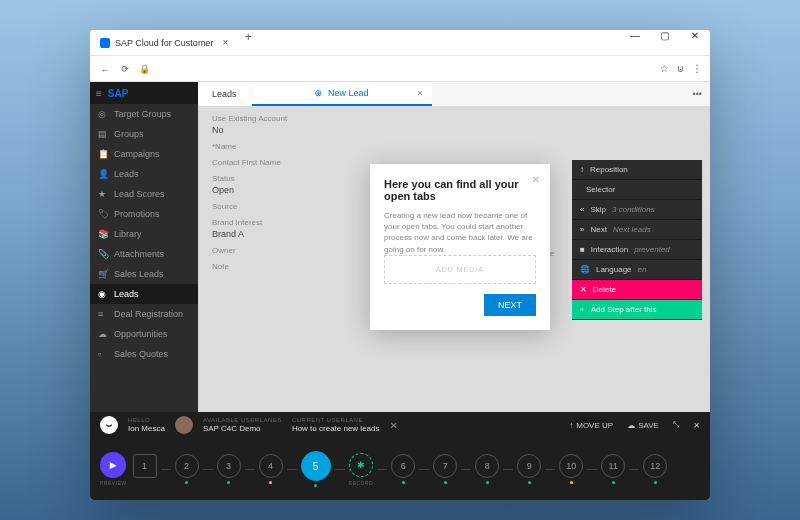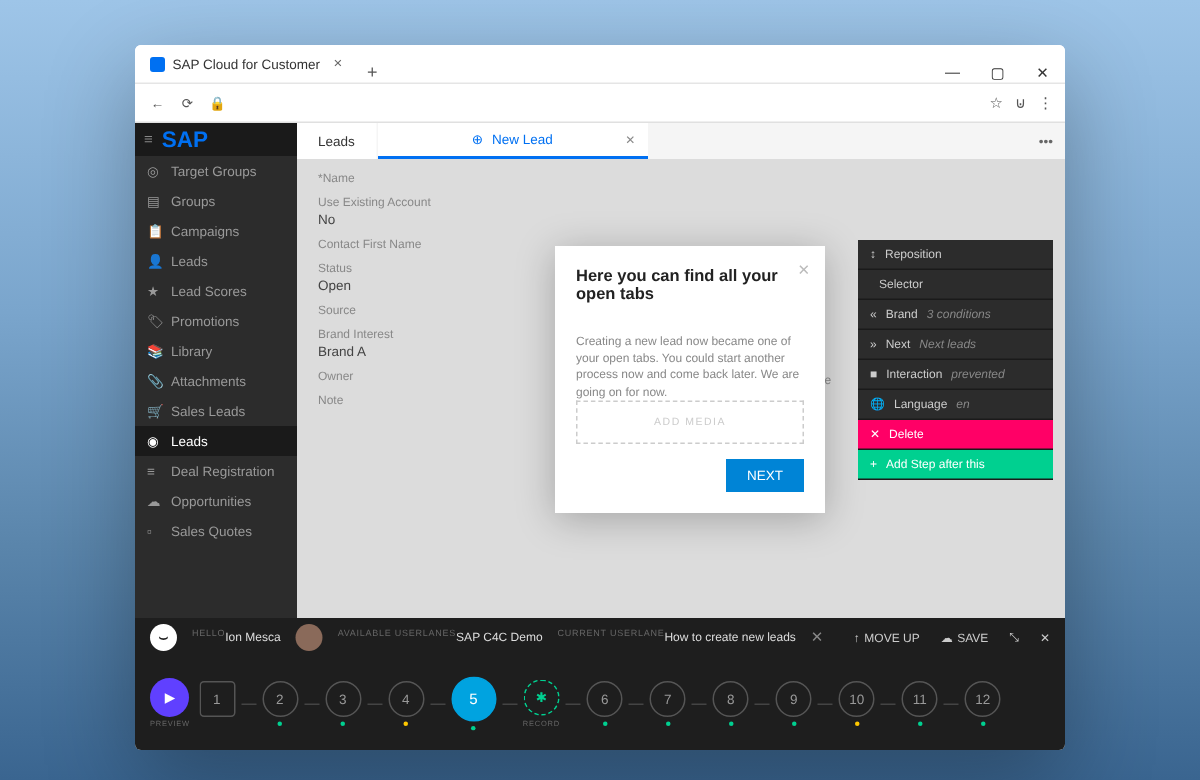--- a/index.html
+++ b/index.html
@@ -1,63 +1,63 @@
 <!DOCTYPE html>
 <html><head>
 <meta charset="utf-8">
 <style>
 *{box-sizing:border-box;margin:0;padding:0;font-family:-apple-system,BlinkMacSystemFont,'Segoe UI',Arial,sans-serif}
 body{width:800px;height:520px;background:linear-gradient(135deg,#6ba3d4 0%,#4a7ba8 30%,#2d5a87 60%,#1a3a5a 100%);overflow:hidden;position:relative}
 .mountains{position:absolute;inset:0;background:linear-gradient(180deg,#9ec5e8 0%,#7aa5cc 40%,#5a85ab 70%,#3a6590 100%)}
 .browser{position:absolute;left:90px;top:30px;width:620px;height:470px;background:#fff;border-radius:4px;box-shadow:0 20px 60px rgba(0,0,0,.3);display:flex;flex-direction:column;overflow:hidden}
-.titlebar{height:26px;background:#fff;display:flex;align-items:flex-end;border-bottom:1px solid #e5e5e5}
+.titlebar{height:26px;background:#fff;display:flex;align-items:flex-start;border-bottom:1px solid #e5e5e5}
 .tab{display:flex;align-items:center;padding:0 10px;height:100%;font-size:9px;color:#333;gap:5px}
 .tab-icon{width:10px;height:10px;background:#0070f2;border-radius:2px}
 .tab-close{font-size:10px;color:#666;margin-left:4px}
 .plus-tab{width:20px;text-align:center;color:#555;font-size:12px}
 .winbtns{margin-left:auto;display:flex}
 .winbtn{width:30px;text-align:center;font-size:10px;color:#333}
 .addrbar{height:26px;background:#fff;display:flex;align-items:center;gap:6px;padding:0 8px;border-bottom:1px solid #e0e0e0;font-size:9px;color:#555}
 .navicon{width:14px;text-align:center}
 .url{flex:1;font-size:9px;color:#444}
 .addricons{margin-left:auto;display:flex;gap:8px;font-size:10px}
 .content{flex:1;display:flex;background:#dcdcdc;position:relative;overflow:hidden}
 .sidebar{width:108px;background:#2c2c2c;display:flex;flex-direction:column;font-size:9px}
 .sap-hdr{height:22px;display:flex;align-items:center;gap:6px;padding:0 6px;background:#1a1a1a}
 .burger{color:#888;font-size:10px}
-.sap-logo{color:#0070f2;font-weight:bold;font-size:15px}
+.sap-logo{color:#0070f2;font-weight:bold;font-size:10px}
 .nav-item{display:flex;align-items:center;gap:6px;padding:5px 8px;color:#999;cursor:pointer}
 .nav-item.active{color:#fff;background:#1a1a1a}
 .nav-icon{width:10px;font-size:9px}
 .main{flex:1;display:flex;flex-direction:column;background:#dcdcdc}
 .tabs-row{height:24px;background:#f5f5f5;display:flex;align-items:center;font-size:9px}
 .tab-leads{padding:0 14px;color:#333;height:100%;display:flex;align-items:center;background:#fff}
 .tab-new{flex:0 0 180px;background:#fff;height:100%;display:flex;align-items:center;justify-content:center;gap:6px;color:#0070f2;font-weight:500;margin-left:1px;position:relative;border-bottom:2px solid #0070f2}
 .tab-new-close{position:absolute;right:8px;color:#888;font-size:8px}
 .tab-more{margin-left:auto;padding:0 8px;color:#666}
 .form{flex:1;padding:8px 14px;font-size:8px;color:#666;position:relative}
 .fld{margin-bottom:7px}
 .fld label{display:block;font-size:8px;color:#888;margin-bottom:2px}
 .fld .val{font-size:9px;color:#444}
 .form-right{position:absolute;left:55%;top:120px;font-size:8px;color:#888}
 .form-right div{margin-bottom:14px}
 .popup{position:absolute;left:280px;top:82px;width:180px;background:#fff;box-shadow:0 4px 24px rgba(0,0,0,.25);padding:14px;font-size:9px}
 .popup-close{position:absolute;right:10px;top:10px;color:#bbb;font-size:10px;cursor:pointer}
-.popup h3{font-size:11px;font-weight:600;color:#222;margin-bottom:20px;padding-right:14px}
+.popup h3{font-size:11px;font-weight:600;color:#222;margin-bottom:8px;padding-right:14px}
 .popup p{font-size:8px;color:#888;line-height:1.4;margin-bottom:0}
 .addmedia{border:1px dashed #ccc;padding:10px;text-align:center;color:#ccc;font-size:7px;letter-spacing:1px;margin-bottom:10px}
 .next-btn{background:#0084d6;color:#fff;border:none;padding:6px 14px;font-size:9px;float:right;cursor:pointer}
 .ctxmenu{position:absolute;right:8px;top:78px;width:130px;font-size:8px}
 .ctx-item{background:#2c2c2c;color:#ccc;padding:5px 8px;display:flex;align-items:center;gap:6px;border-bottom:1px solid #1a1a1a}
 .ctx-item.del{background:#ff0066;color:#fff}
 .ctx-item.add{background:#00d090;color:#fff}
 .ctx-item .sub{font-style:italic;color:#888}
 .editor-bar{height:26px;background:#1e1e1e;display:flex;align-items:center;padding:0 10px;gap:10px;font-size:8px;color:#aaa}
 .ulogo{width:18px;height:18px;background:#fff;border-radius:50%;display:flex;align-items:center;justify-content:center;color:#1e1e1e;font-weight:bold;font-size:10px}
-.user-block{display:flex;flex-direction:row;line-height:1.2}
+.user-block{display:flex;flex-direction:column;line-height:1.2}
 .user-block .lbl{font-size:6px;color:#666;letter-spacing:.5px}
 .user-block .val{font-size:8px;color:#ddd}
 .avatar{width:18px;height:18px;background:#8a6a5a;border-radius:50%}
 .eb-close{color:#888;font-size:10px;cursor:pointer}
 .eb-right{margin-left:auto;display:flex;align-items:center;gap:14px;color:#ccc}
 .eb-btn{display:flex;align-items:center;gap:3px;font-size:8px}
 .timeline{height:62px;background:#1e1e1e;display:flex;align-items:center;padding:0 10px;gap:6px}
 .play-btn{width:26px;height:26px;background:#6040ff;border-radius:50%;display:flex;align-items:center;justify-content:center;color:#fff;font-size:9px}
 .play-wrap{position:relative;display:flex;flex-direction:column;align-items:center;gap:2px}
 .play-wrap .lbl{font-size:5px;color:#666;letter-spacing:.5px}
@@ -168,25 +168,25 @@
         <div class="tab-leads">Leads</div>
         <div class="tab-new">
           <span>⊕</span>
           <span>New Lead</span>
           <span class="tab-new-close">✕</span>
         </div>
         <div class="tab-more">•••</div>
       </div>
       <div class="form">
         <div class="fld">
-            <label>*Name</label>
-          </div>
-        <div class="fld">
             <label>Use Existing Account</label>
             <div class="val">No</div>
+          </div>
+        <div class="fld">
+            <label>*Name</label>
           </div>
         <div class="fld">
             <label>Contact First Name</label>
           </div>
         <div class="fld">
             <label>Status</label>
             <div class="val">Open</div>
           </div>
         <div class="fld">
             <label>Source</label>
@@ -221,21 +221,21 @@
         <div class="ctx-item ">
           <span>↕</span>
           <span>Reposition</span>
         </div>
         <div class="ctx-item ">
           <span></span>
           <span>Selector</span>
         </div>
         <div class="ctx-item ">
           <span>«</span>
-          <span>Brand</span>
+          <span>Skip</span>
           <span class="sub"> 3 conditions</span>
         </div>
         <div class="ctx-item ">
           <span>»</span>
           <span>Next</span>
           <span class="sub"> Next leads</span>
         </div>
         <div class="ctx-item ">
           <span>■</span>
           <span>Interaction</span>

